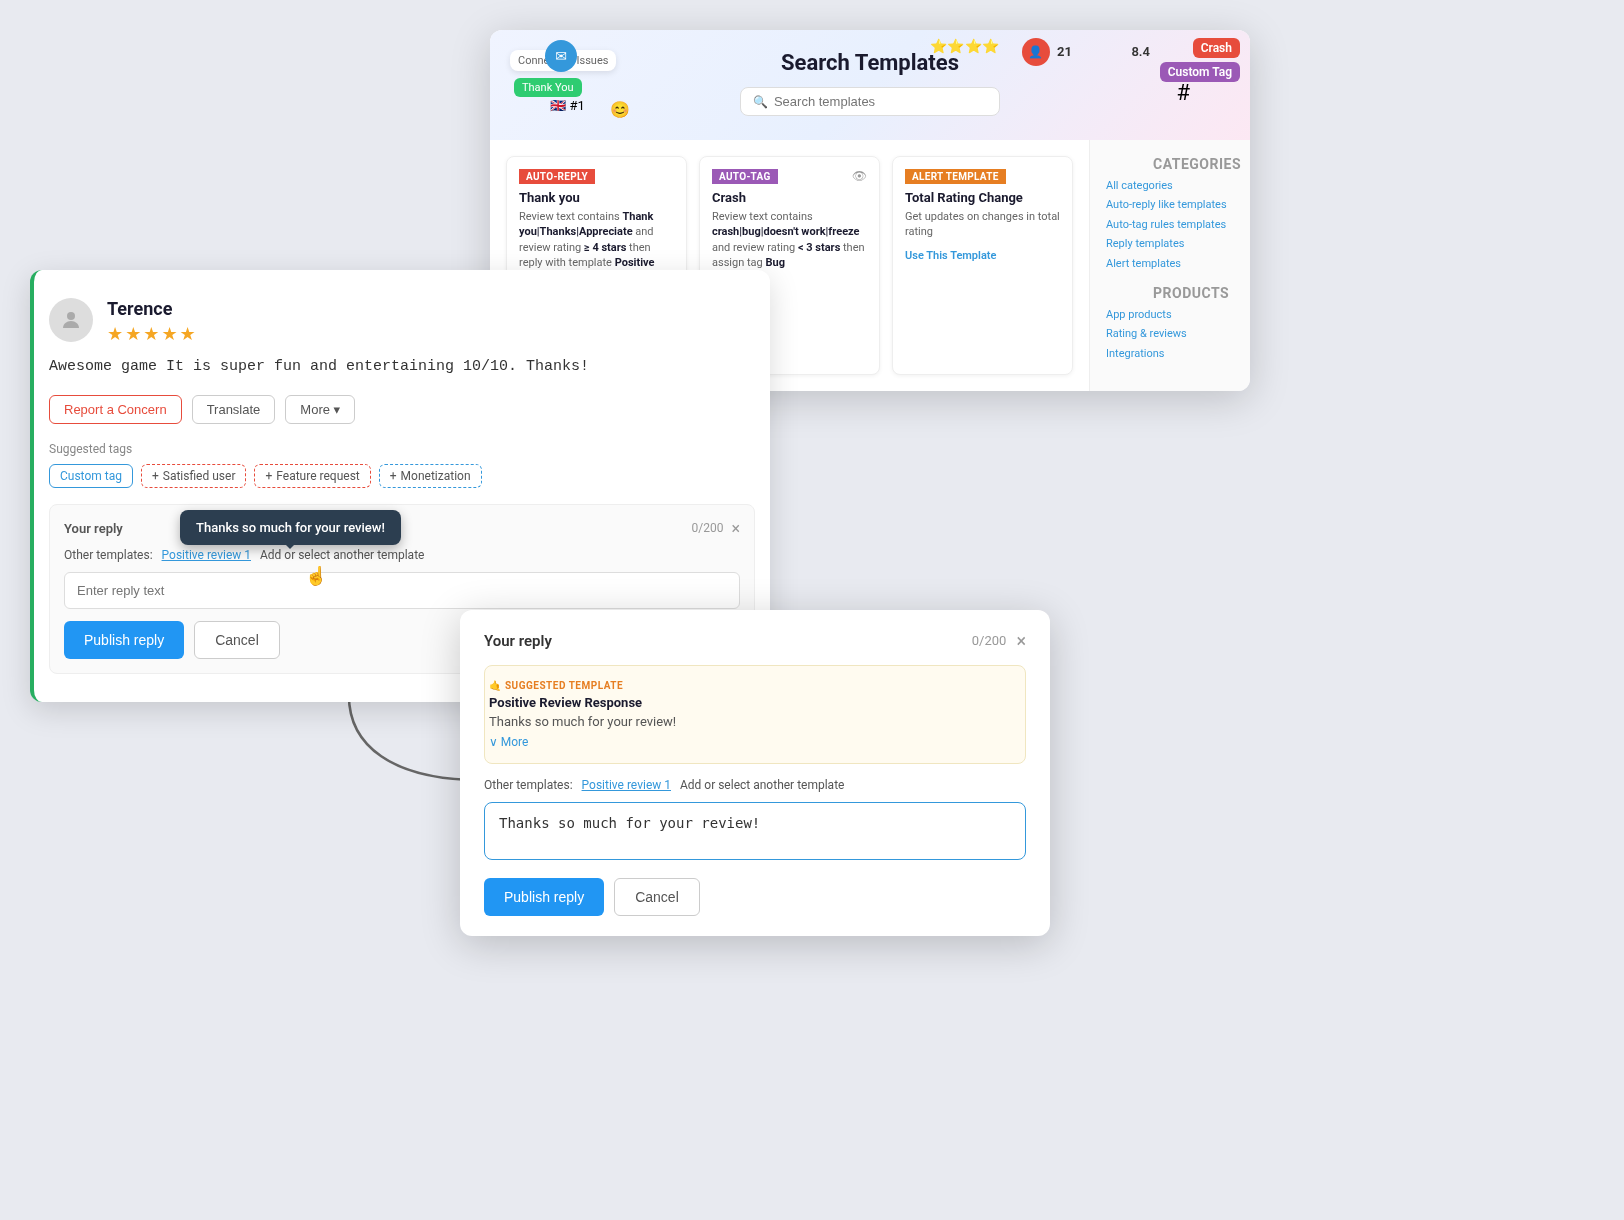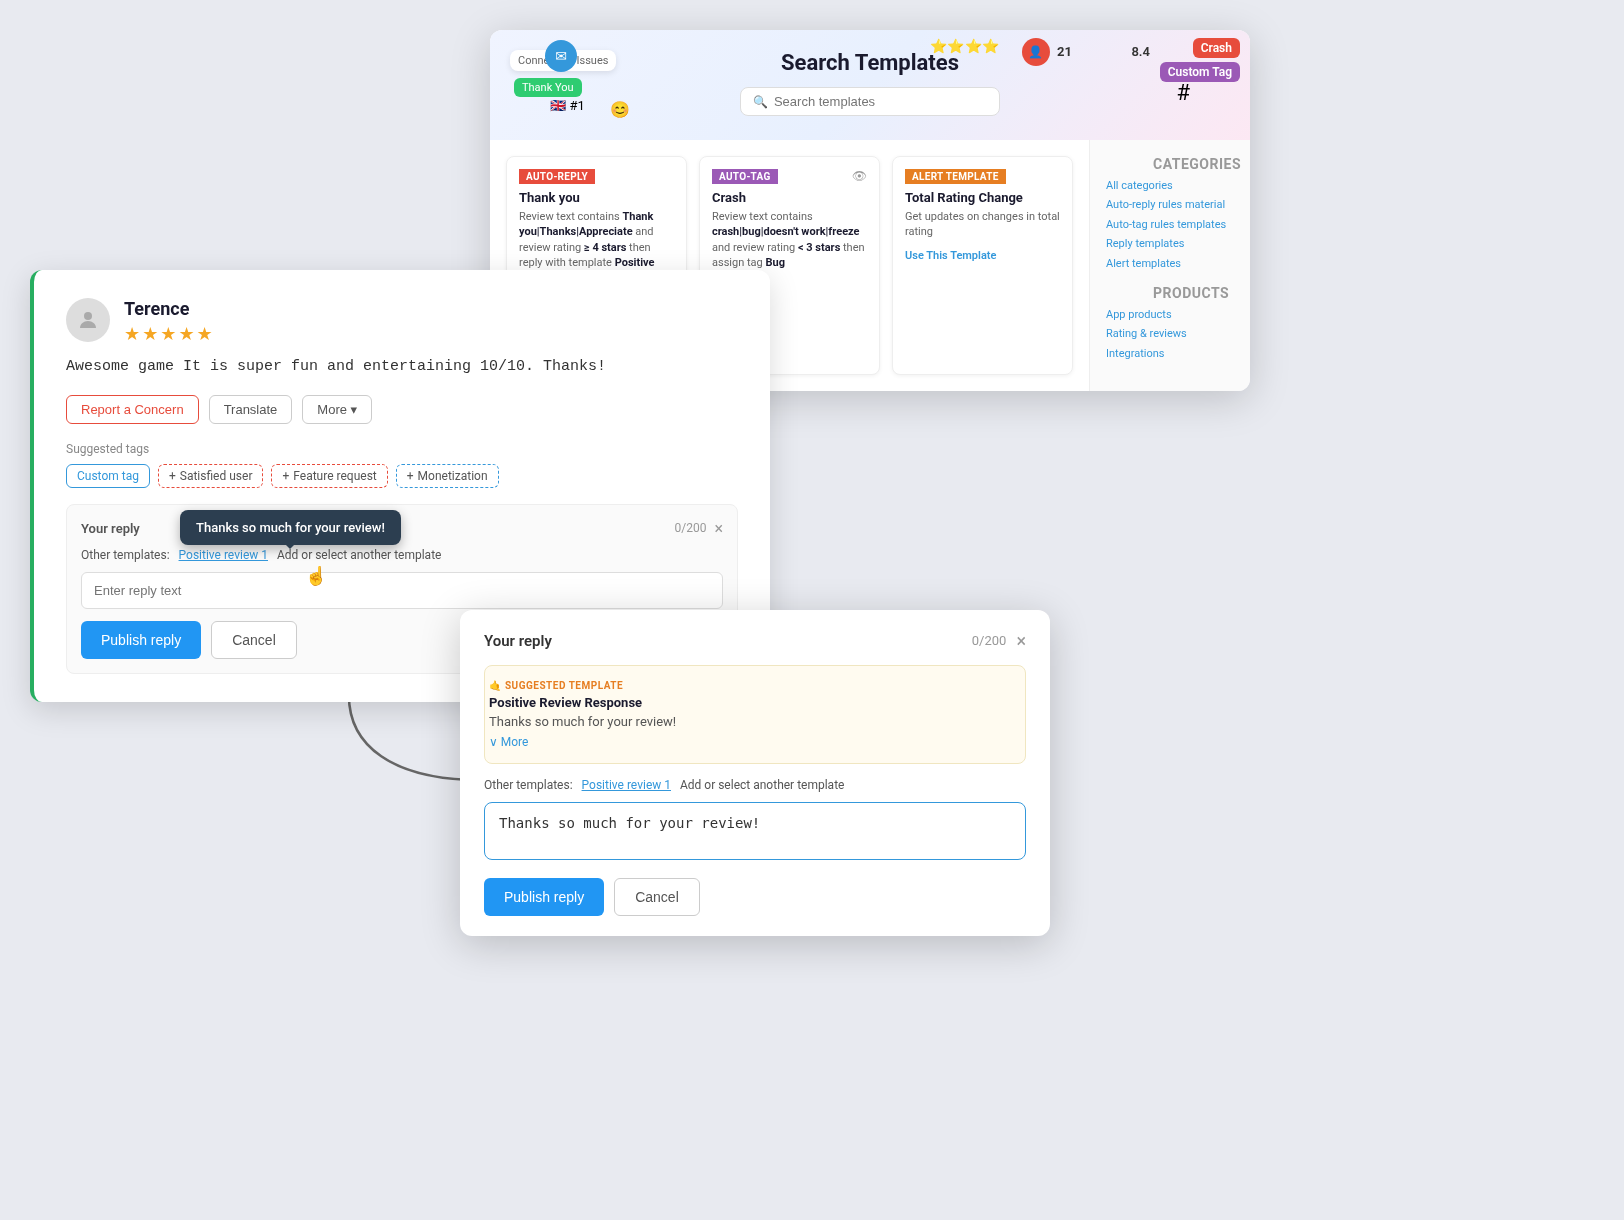--- a/index.html
+++ b/index.html
@@ -188,21 +188,21 @@
 
     
     .review-card {
       position: absolute;
       top: 270px;
       left: 30px;
       width: 740px;
       background: #fff;
       border-radius: 12px;
       box-shadow: 0 8px 30px rgba(0,0,0,0.15);
-      padding: 28px 32px;
+      padding: 28px 15px;
       z-index: 20;
       border-left: 4px solid #27ae60;
     }
 
     .reviewer-row {
       display: flex;
       align-items: flex-start;
       margin-bottom: 8px;
     }
 
@@ -606,21 +606,21 @@
           Get updates on changes in total rating
         </div>
         <a class="st-card-link">Use This Template</a>
       </div>
     </div>
 
     <div class="st-sidebar">
       <div class="st-sidebar-section">
         <div class="st-sidebar-label">CATEGORIES</div>
         <div class="st-sidebar-item">All categories</div>
-        <div class="st-sidebar-item">Auto-reply rules material</div>
+        <div class="st-sidebar-item">Auto-reply like templates</div>
         <div class="st-sidebar-item">Auto-tag rules templates</div>
         <div class="st-sidebar-item">Reply templates</div>
         <div class="st-sidebar-item">Alert templates</div>
       </div>
       <div class="st-sidebar-section">
         <div class="st-sidebar-label">PRODUCTS</div>
         <div class="st-sidebar-item">App products</div>
         <div class="st-sidebar-item">Rating &amp; reviews</div>
         <div class="st-sidebar-item">Integrations</div>
       </div>

